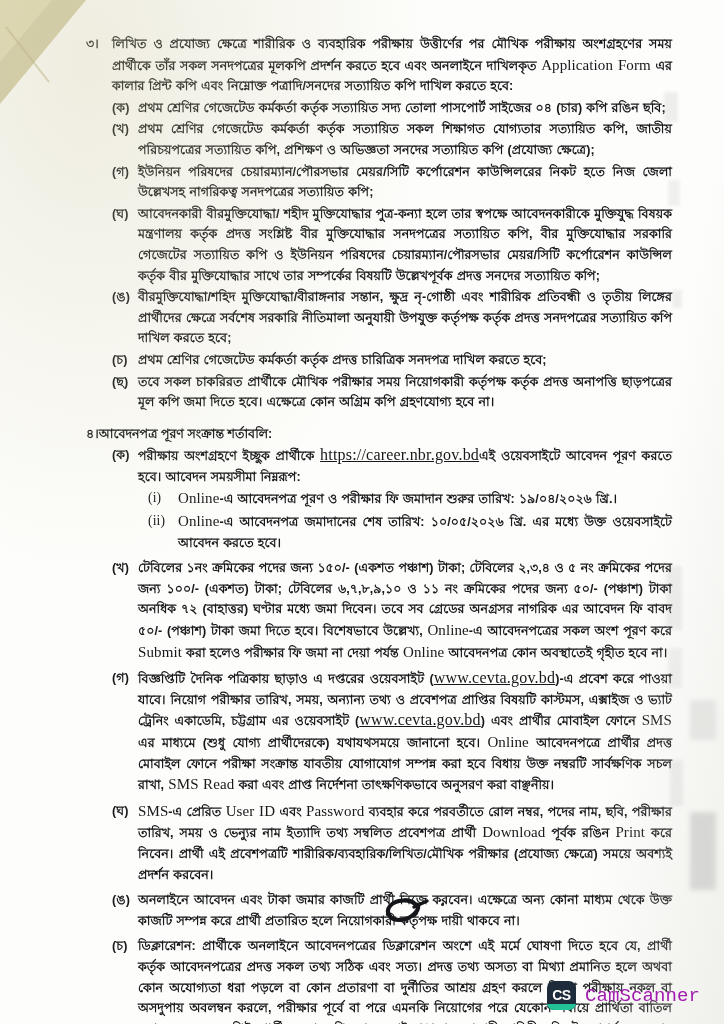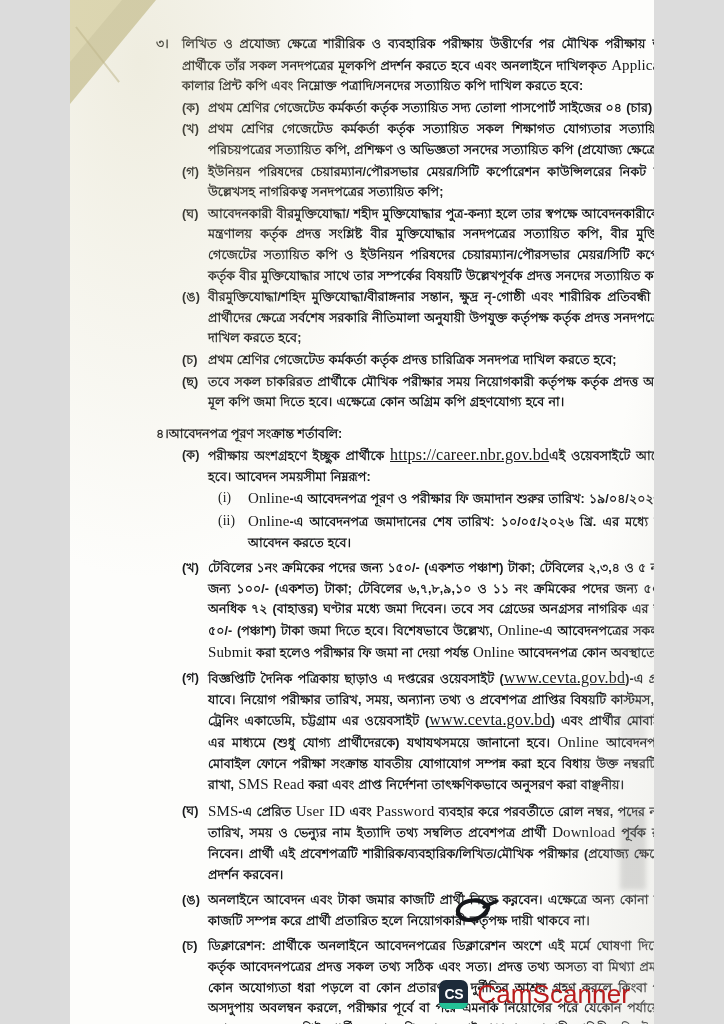--- a/index.html
+++ b/index.html
@@ -3,21 +3,21 @@
 <meta charset="utf-8">
 <title>Scanned Document</title>
 <style>
   html, body {
     margin: 0;
     padding: 0;
     background: #dcdcdc;
   }
   .page {
     position: relative;
-    width: 584px;
+    width: 724px;
     height: 1024px;
     margin: 0 auto;
     background: #fdfdfb;
     overflow: hidden;
     font-family: "Liberation Sans", "DejaVu Sans", sans-serif;
     color: #17181a;
   }
   
   .corner-curl {
     position: absolute;
@@ -186,23 +186,23 @@
     position: relative;
     z-index: 2;
     color: #ffffff;
     font-family: "Liberation Sans", sans-serif;
     font-weight: 700;
     font-size: 14px;
     letter-spacing: -.4px;
     margin-bottom: 2px;
   }
   .cs-word {
-    font-family: Liberation Sans, sans-serif;
-    font-size: 26px;
-    color: #b91c1c;
+    font-family: Liberation Mono, monospace;
+    font-size: 19px;
+    color: #a21caf;
     letter-spacing: .1px;
   }
 </style>
 </head>
 <body>
 
 <div class="page">
 
   <div class="corner-curl"></div>
   <div class="corner-curl2"></div>

